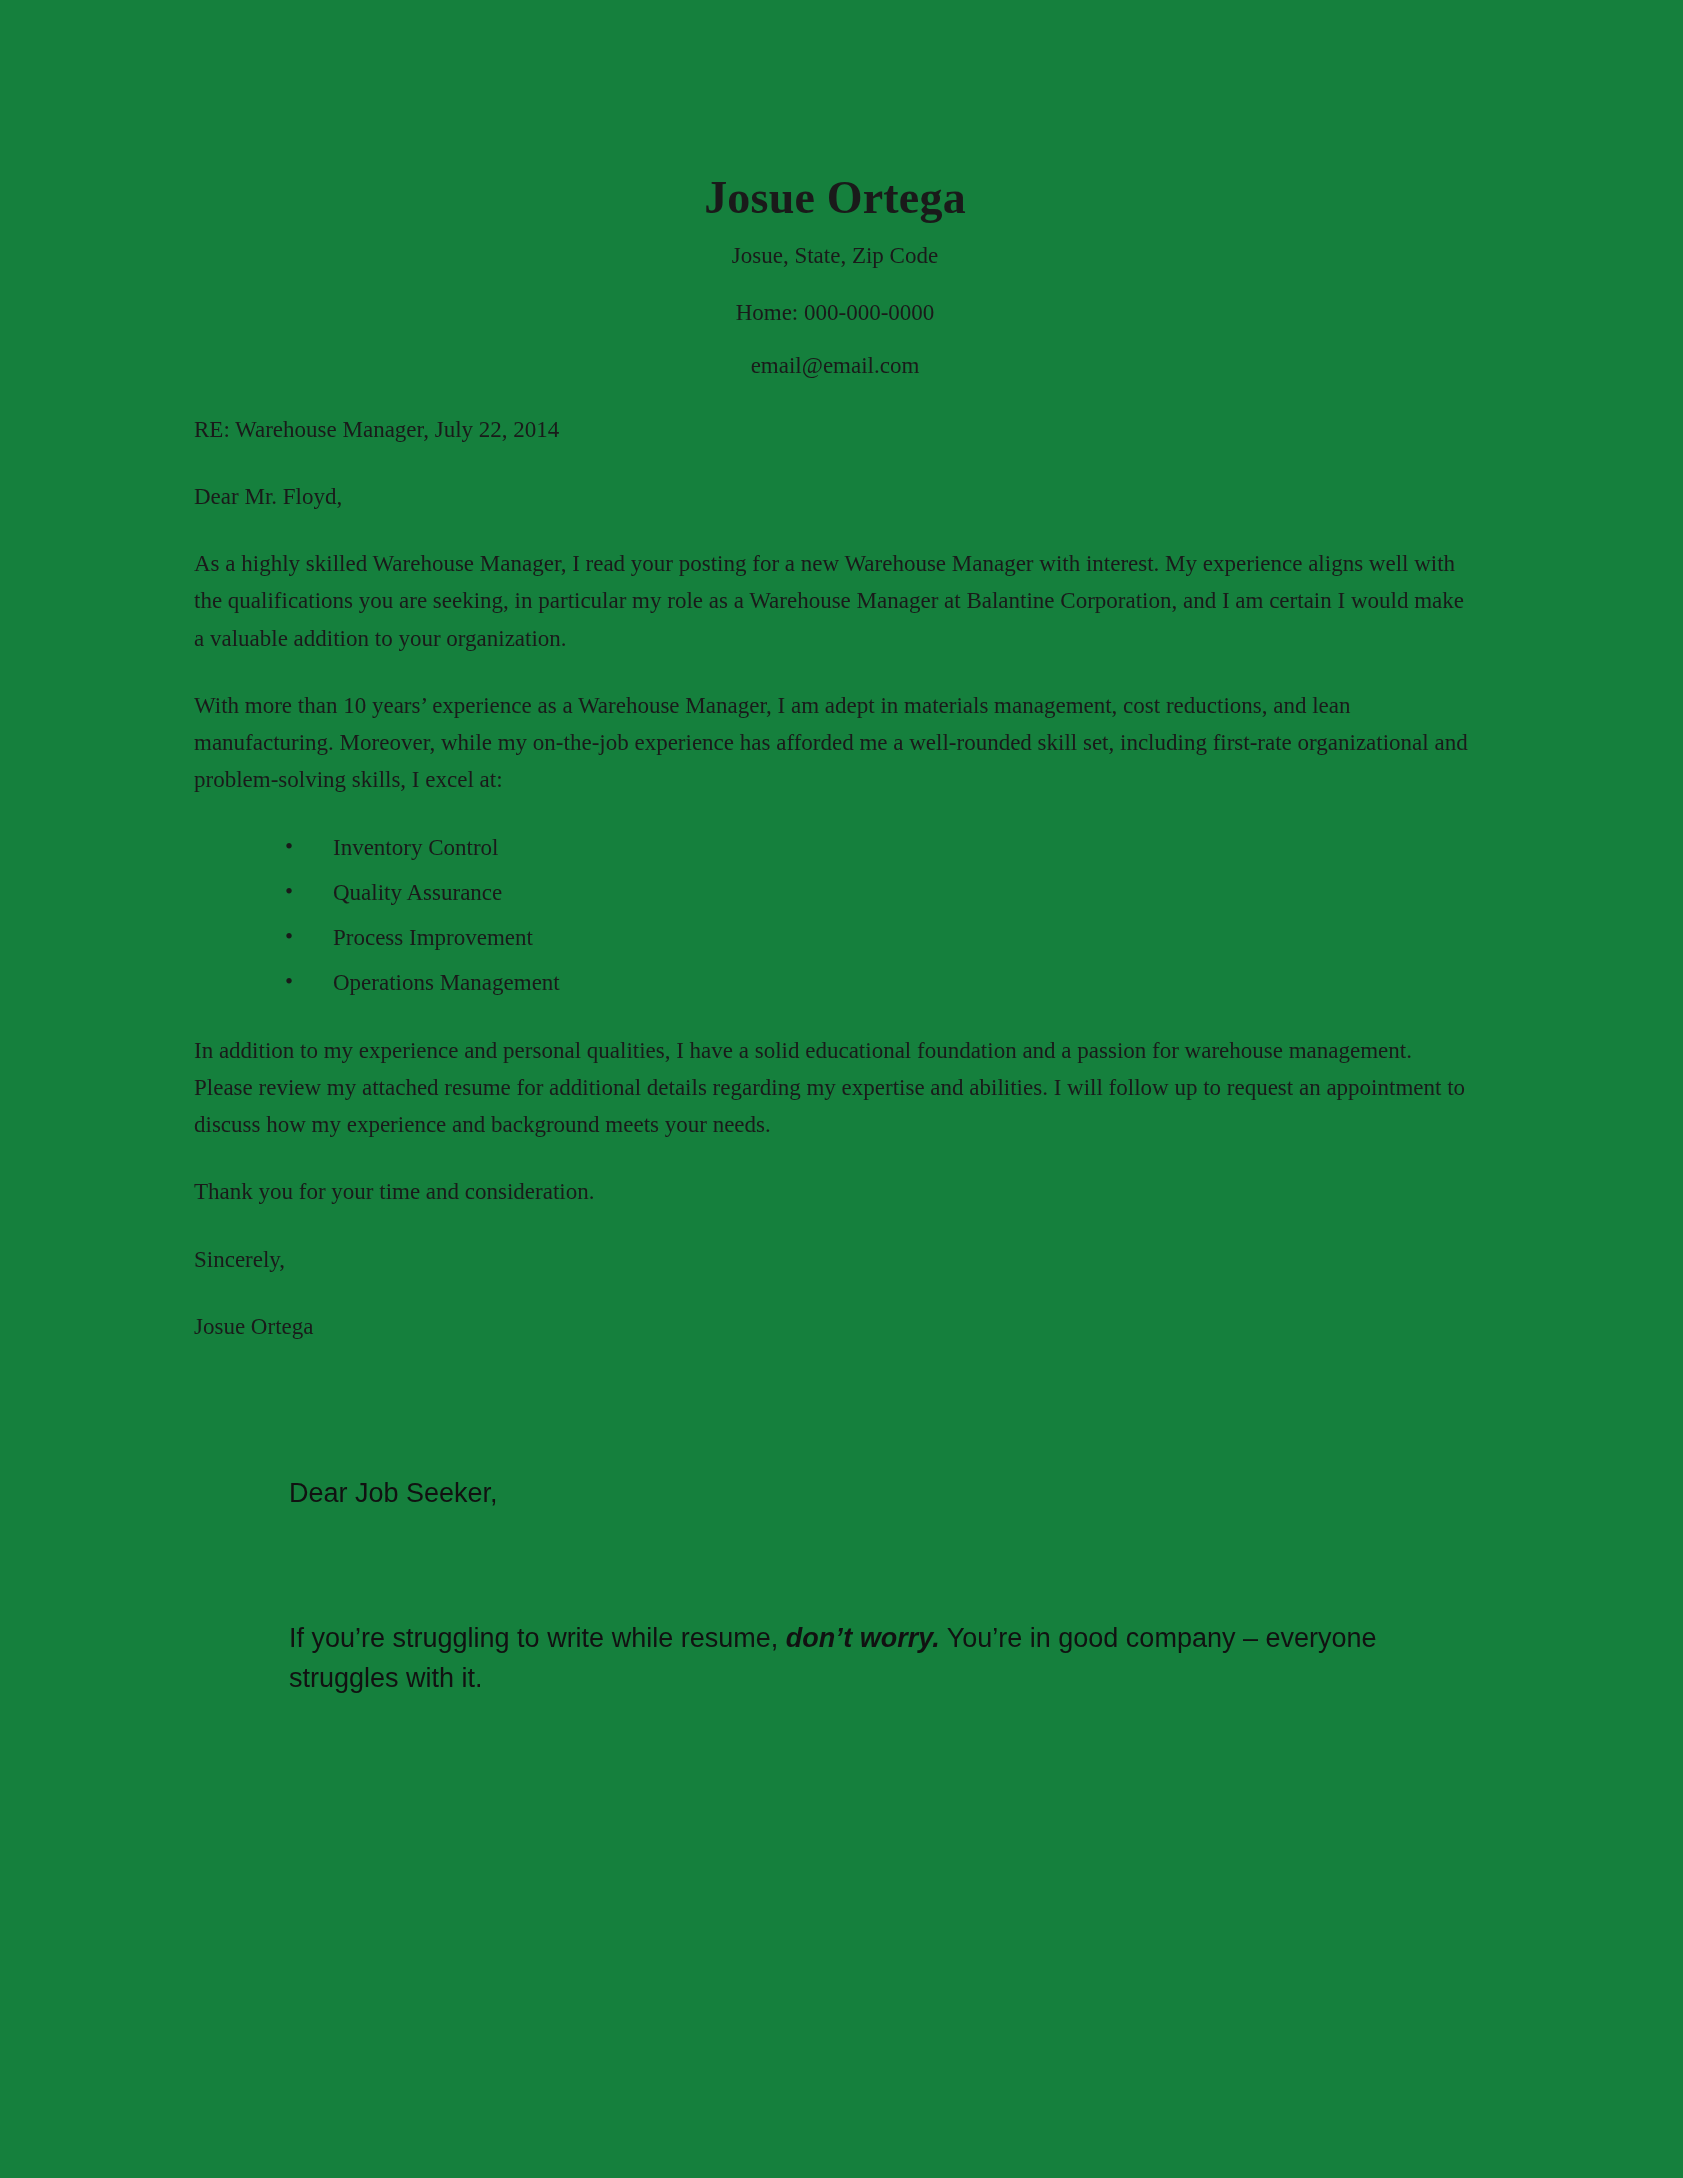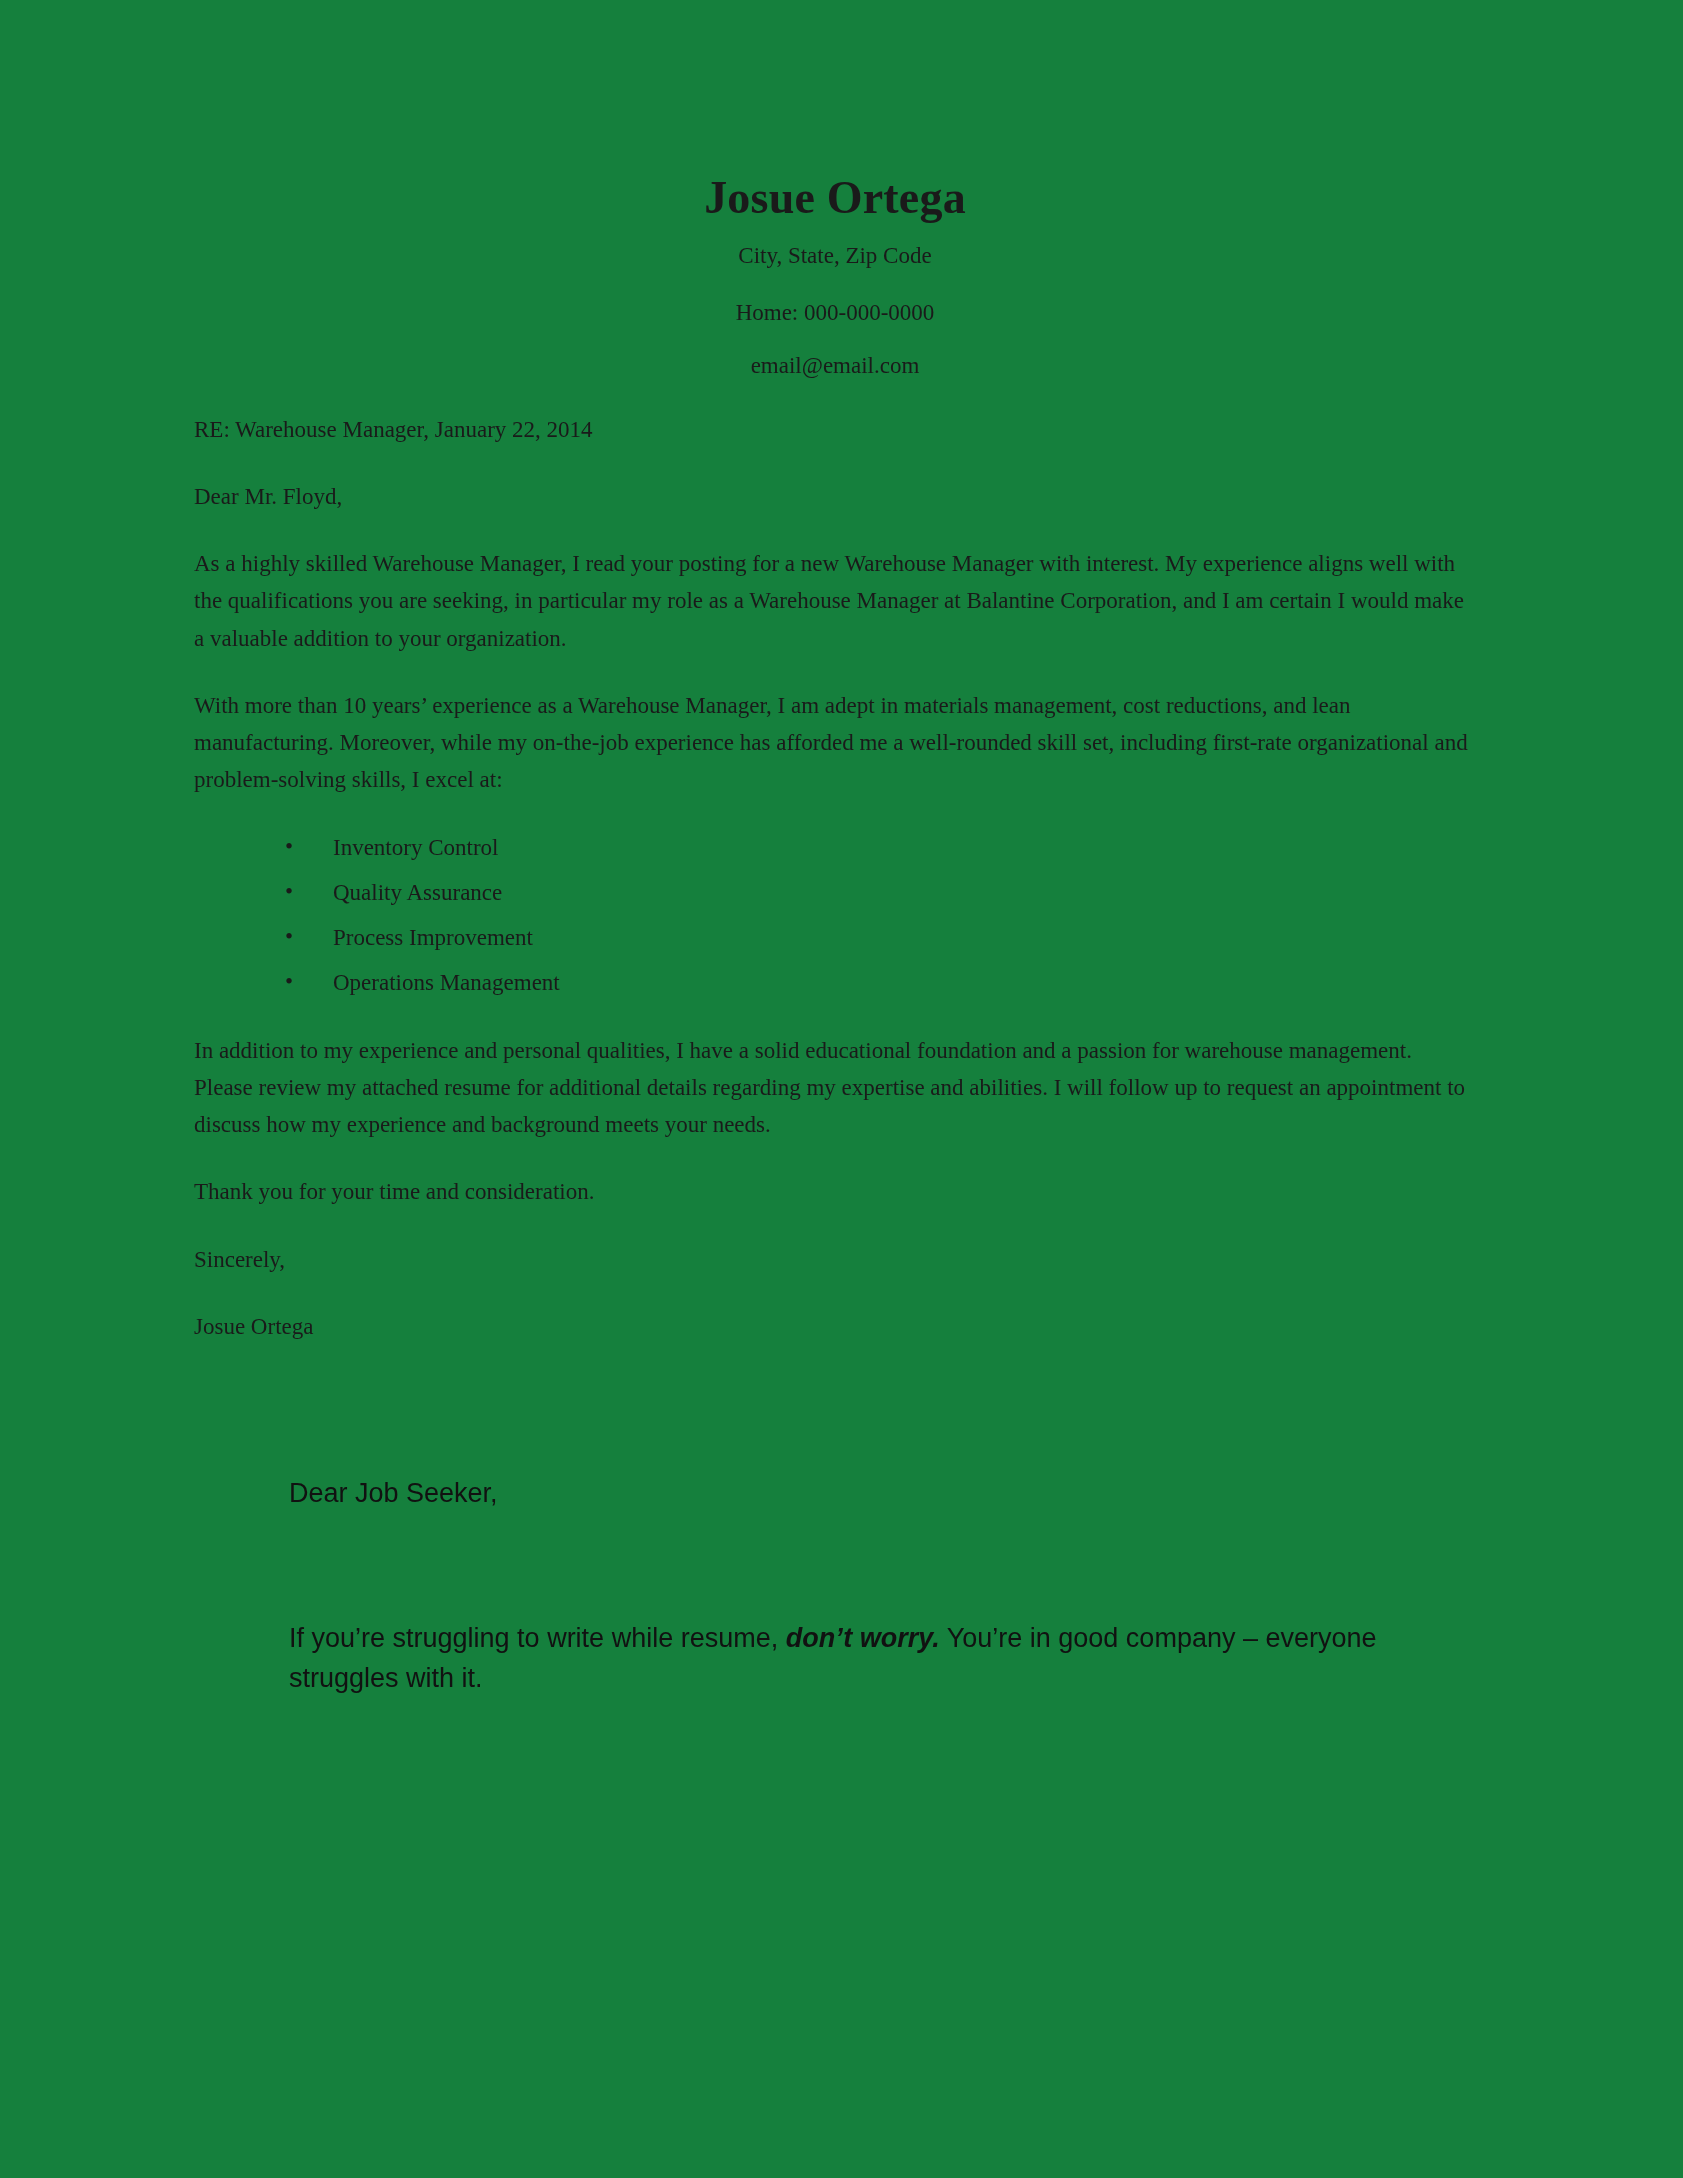--- a/index.html
+++ b/index.html
@@ -109,26 +109,26 @@
 </style>
 </head>
 <body>
 
 <div class="page">
 
   <div class="letter">
 
     <div class="header-block">
       <h1 class="name">Josue Ortega</h1>
-      <p class="contact-line first">City, State, Zip Code</p>
+      <p class="contact-line first">Josue, State, Zip Code</p>
       <p class="contact-line">Home: 000-000-0000</p>
       <p class="contact-line">email@email.com</p>
     </div>
 
-    <p class="body-text re-line">RE: Warehouse Manager, January 22, 2014</p>
+    <p class="body-text re-line">RE: Warehouse Manager, July 22, 2014</p>
 
     <p class="body-text">Dear Mr. Floyd,</p>
 
     <p class="body-text">As a highly skilled Warehouse Manager, I read your posting for a new Warehouse Manager with interest. My experience aligns well with the qualifications you are seeking, in particular my role as a Warehouse Manager at Balantine Corporation, and I am certain I would make a valuable addition to your organization.</p>
 
     <p class="body-text">With more than 10 years’ experience as a Warehouse Manager, I am adept in materials management, cost reductions, and lean manufacturing. Moreover, while my on-the-job experience has afforded me a well-rounded skill set, including first-rate organizational and problem-solving skills, I excel at:</p>
 
     <ul class="skills">
       <li>Inventory Control</li>
       <li>Quality Assurance</li>

